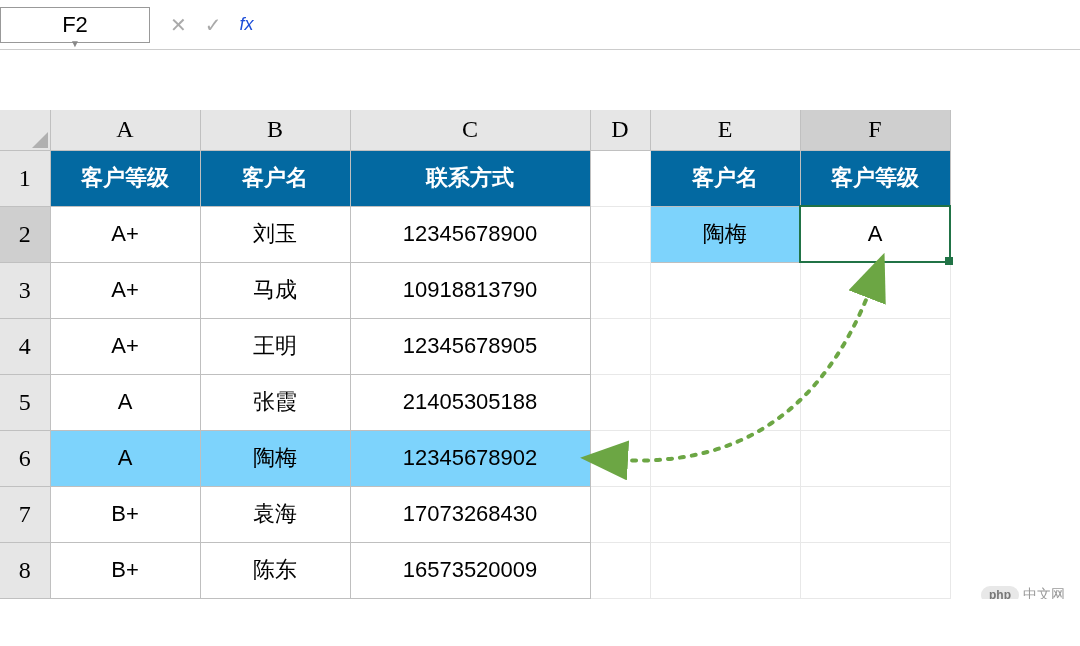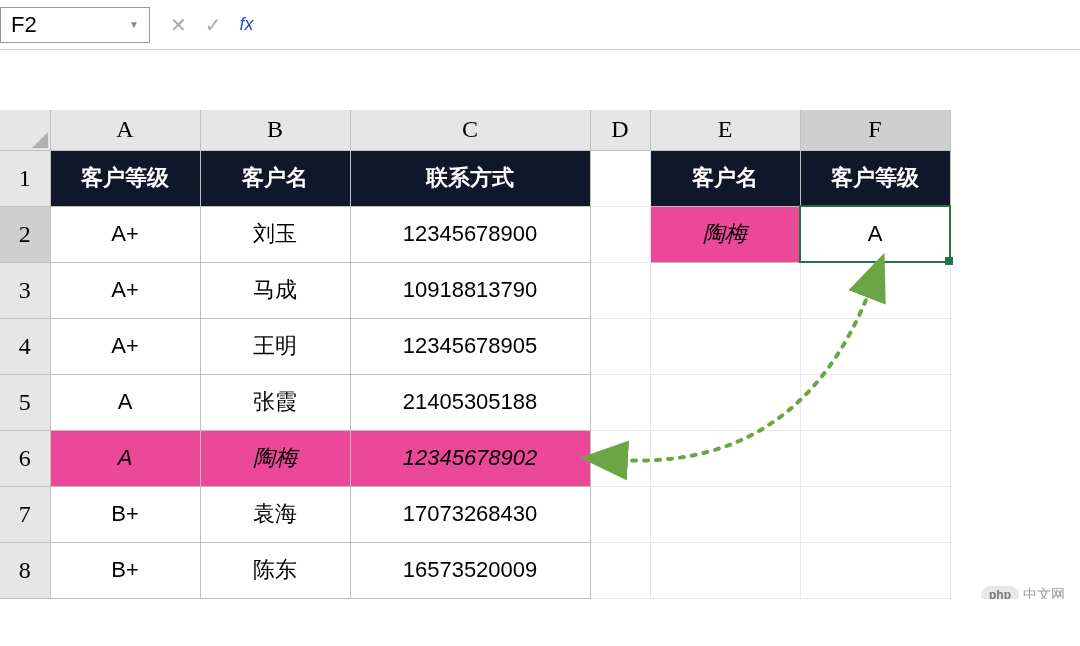--- a/index.html
+++ b/index.html
@@ -21,20 +21,21 @@
     }
     .name-box {
       width: 150px;
       border: 1px solid #999;
       padding: 4px 10px;
       font-size: 22px;
       display: flex;
       align-items: center;
       justify-content: space-between;
       height: 36px;
+      flex-direction: column;
     }
     .name-dropdown {
       color: #888;
       font-size: 10px;
     }
     .fb-icons {
       display: flex;
       align-items: center;
       gap: 18px;
       padding: 0 20px;
@@ -105,28 +106,27 @@
       background: #cfcfcf;
     }
     td.cell {
       border: 1px solid #bfbfbf;
       text-align: center;
       font-size: 22px;
       height: 56px;
       padding: 0 8px;
     }
     .table-header {
-      background: #0f172a;
+      background: #0369a1;
       color: #fff;
       font-weight: bold;
       font-size: 24px;
     }
     .highlight-green {
-      background: #ec4899;
-      font-style: italic;
+      background: #7dd3fc;
     }
     .selected-cell {
       position: relative;
       border: 2px solid #217346 !important;
     }
     .selected-handle {
       position: absolute;
       right: -4px;
       bottom: -4px;
       width: 8px;

